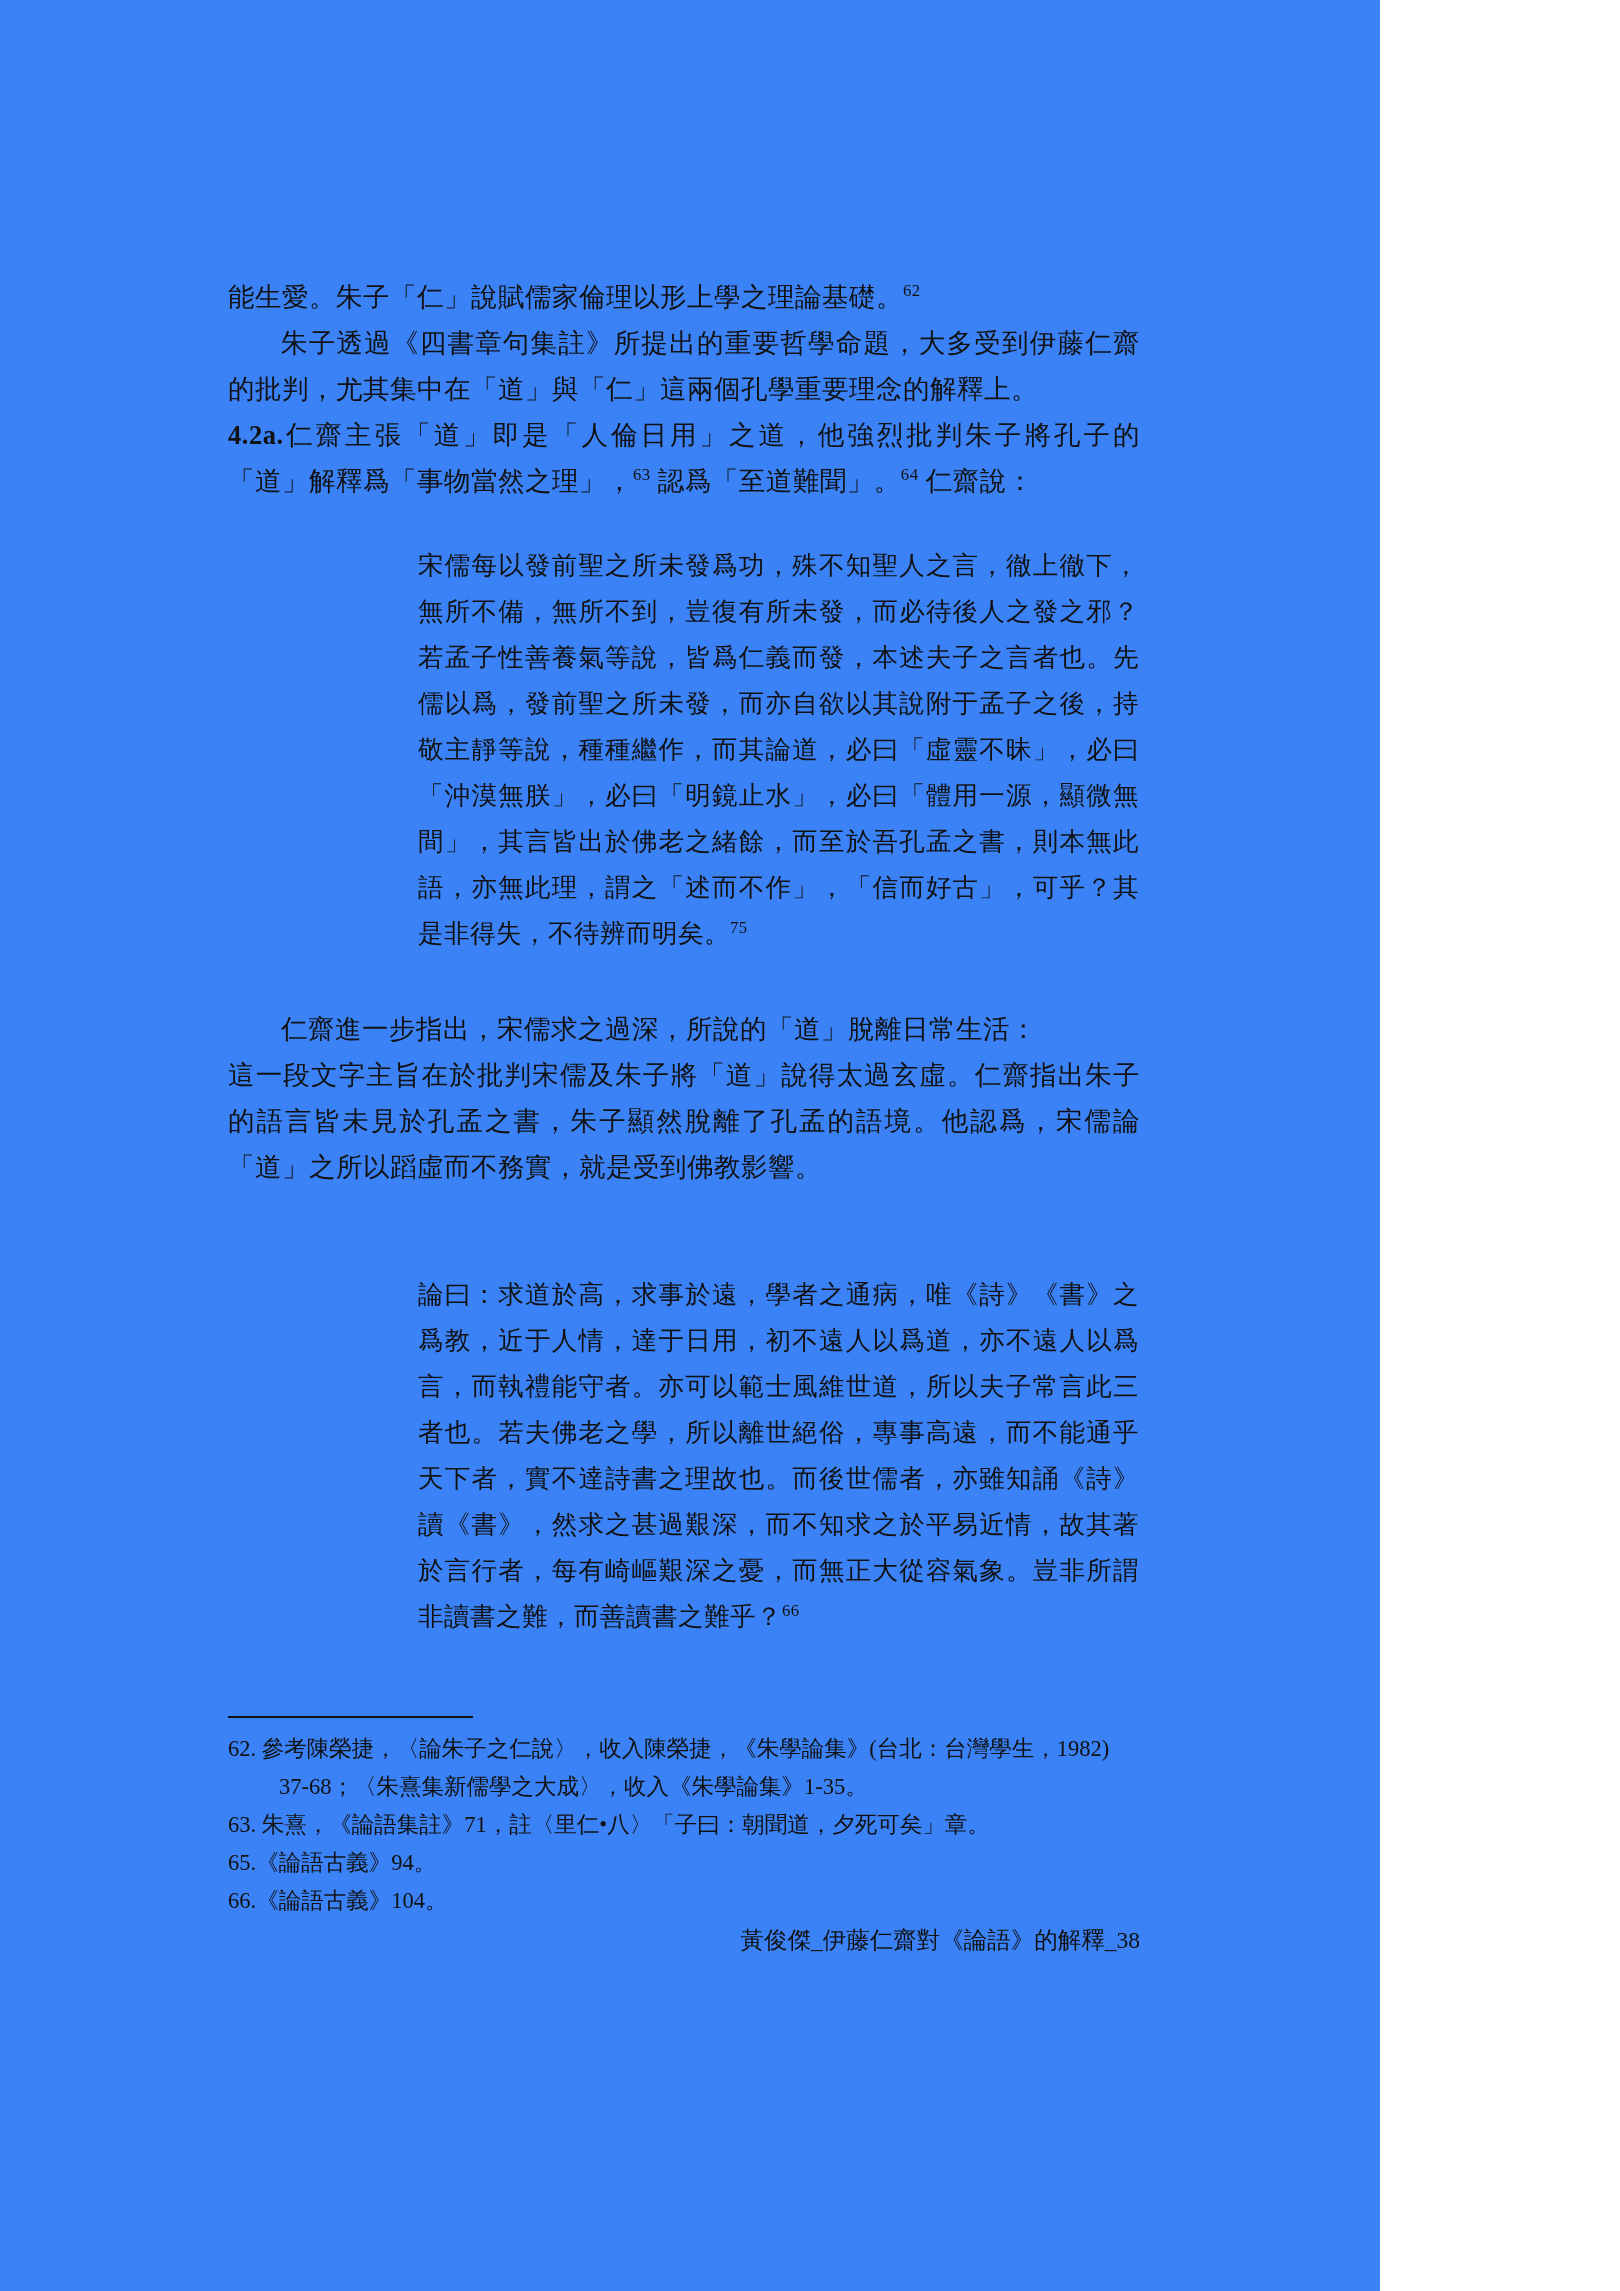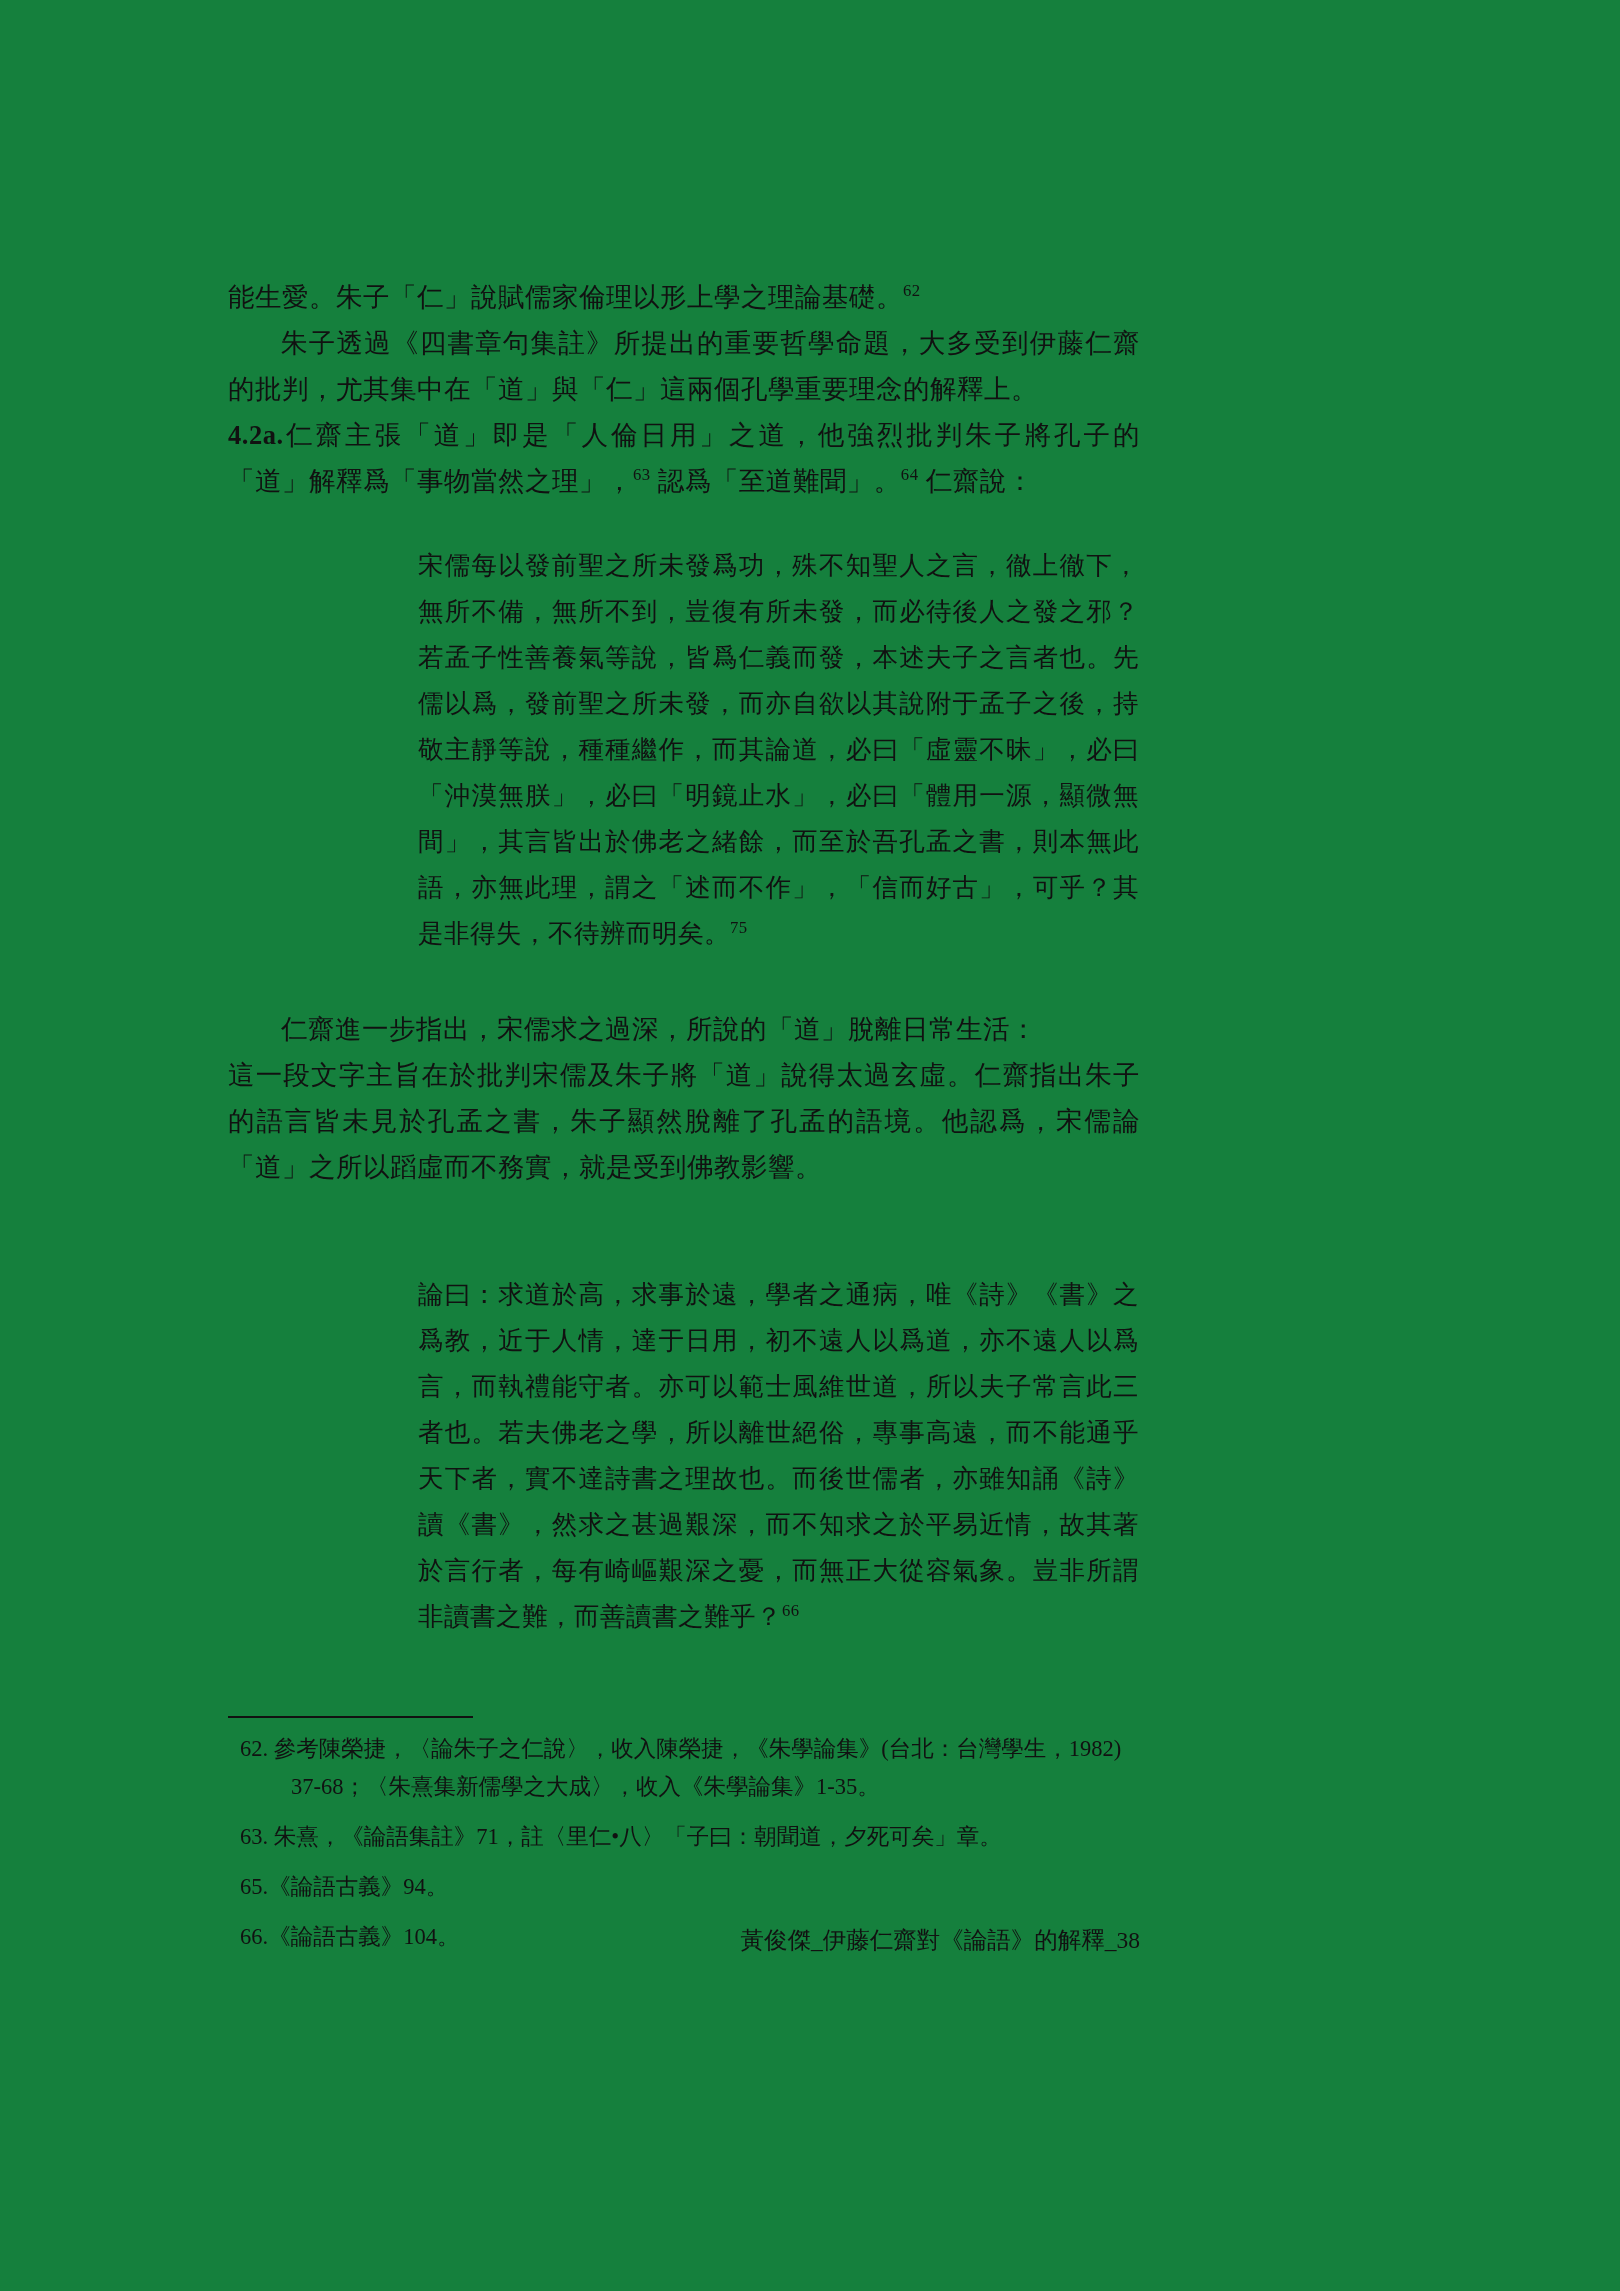--- a/index.html
+++ b/index.html
@@ -2,23 +2,23 @@
 <html><head>
 <meta charset="utf-8">
 <style>
   html, body {
     margin: 0;
     padding: 0;
     background: #ffffff;
   }
   .page {
     position: relative;
-    width: 1620px;
+    width: 1380px;
     height: 2292px;
-    background: #15803d;
+    background: #3b82f6;
     overflow: hidden;
     font-family: "Liberation Serif", "DejaVu Serif", serif;
     color: #111111;
   }
   .content {
     position: absolute;
     left: 228px;
     top: 274px;
     width: 912px;
   }
@@ -57,21 +57,21 @@
     width: 245px;
     height: 2px;
     background: #111111;
   }
   .footnotes {
     margin-top: 11.8px;
     font-size: 22.5px;
     line-height: 38px;
   }
   .footnote {
-    margin: 12px;
+    margin: 0;
     padding-left: 51px;
     text-indent: -51px;
     text-align: justify;
   }
   .fn-cont {
     display: block;
     text-indent: 0;
   }
   .footer {
     position: absolute;

